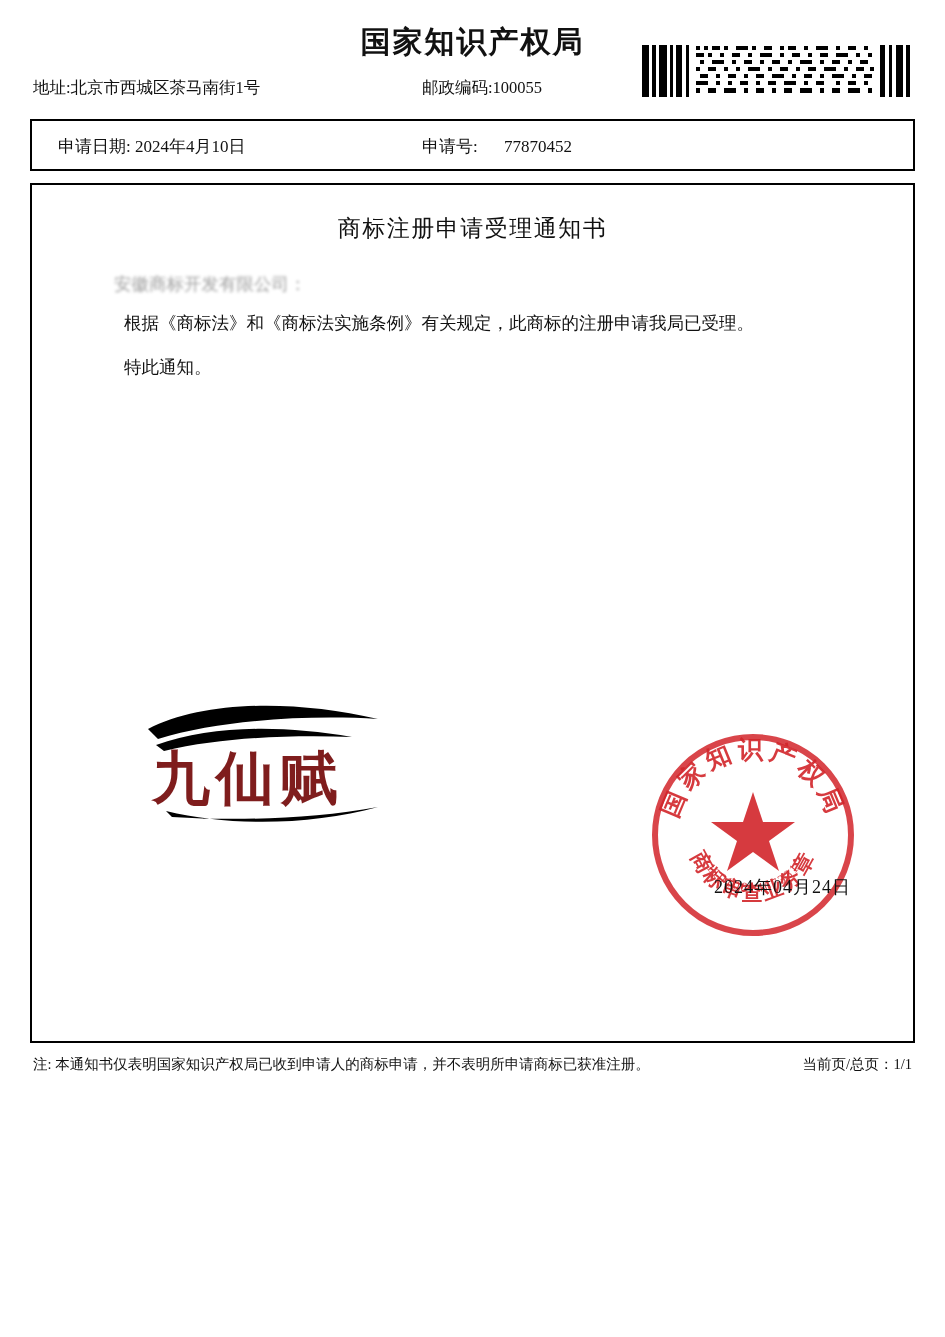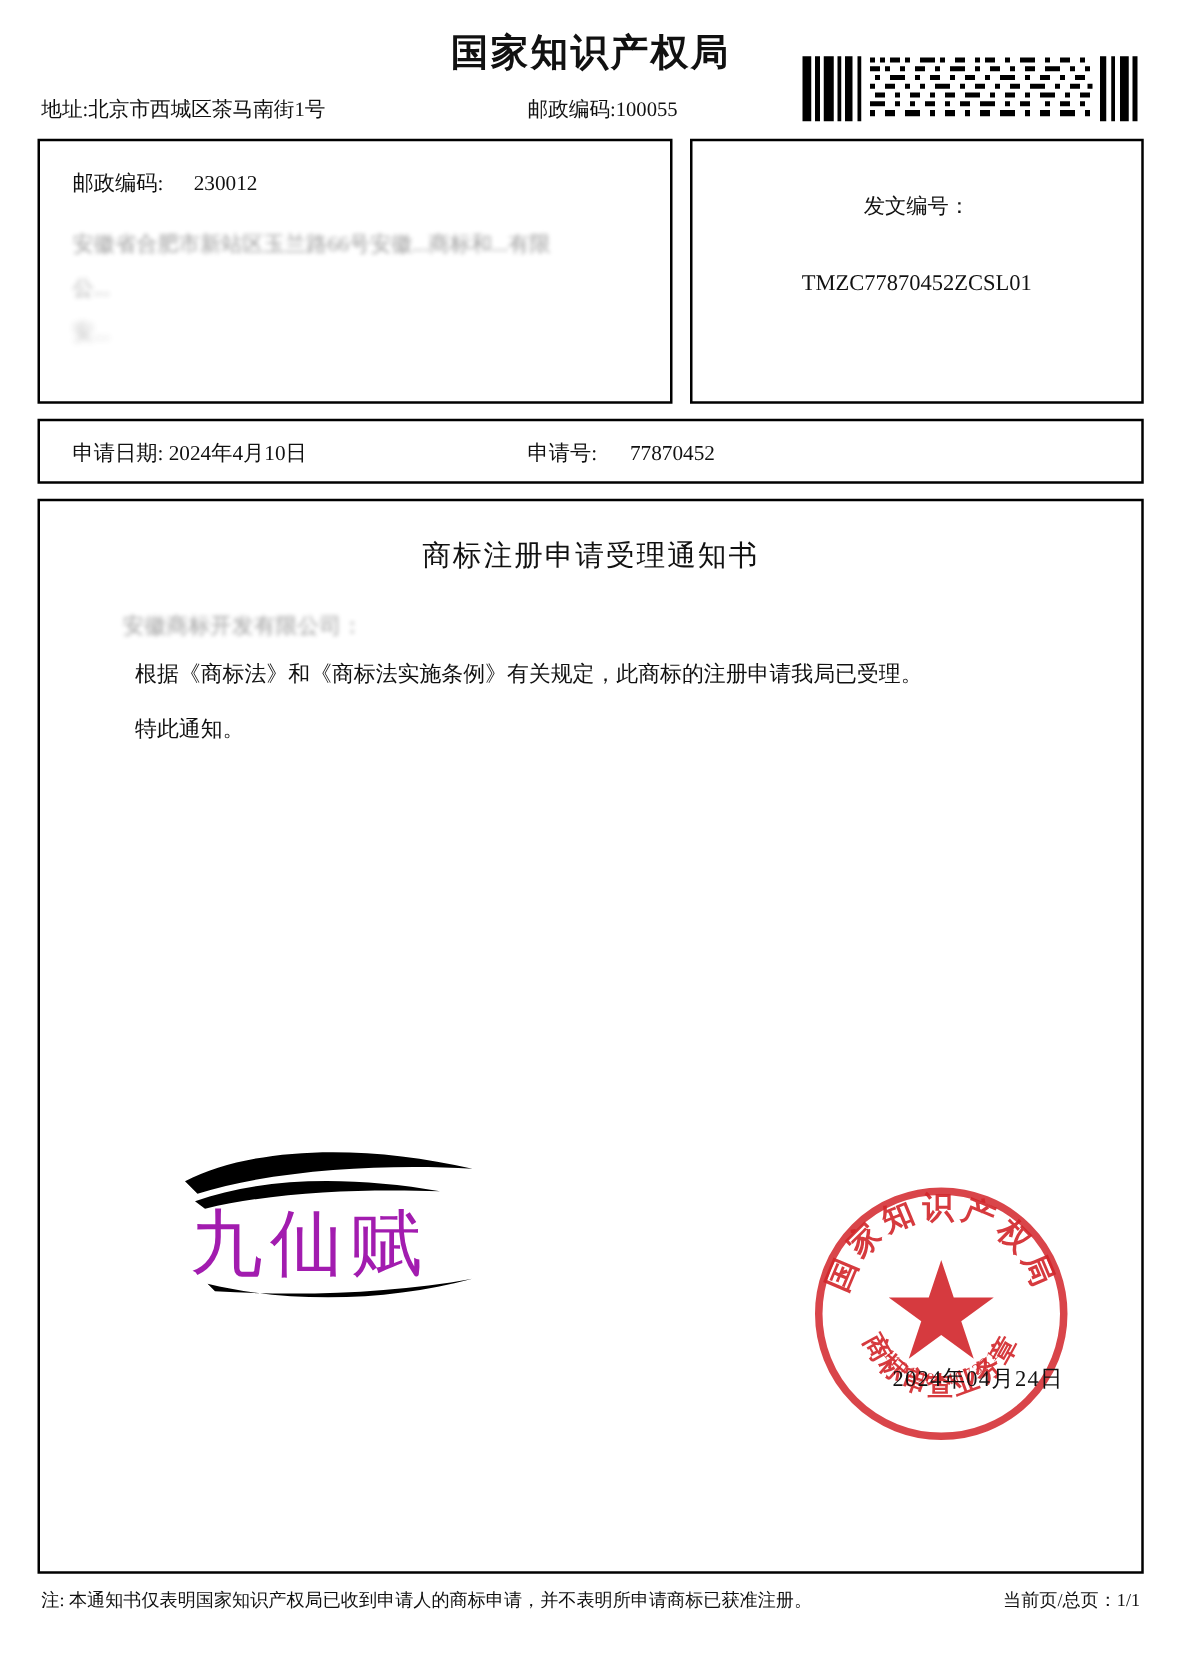--- a/index.html
+++ b/index.html
@@ -132,21 +132,21 @@
   }
   .date-row .apply-no-val { margin-left: 22px; }
 
   
   .body-box {
     border: 2.5px solid #000;
     box-sizing: border-box;
     margin-top: 12px;
     height: 860px;
     position: relative;
-    padding: 28px 40px;
+    padding: 28px 56px;
   }
   .body-title {
     text-align: center;
     font-size: 23px;
     letter-spacing: 1.5px;
     margin-bottom: 28px;
   }
   .addressee {
     font-size: 17.5px;
     filter: blur(1.7px);
@@ -165,23 +165,23 @@
   .logo-area {
     position: absolute;
     left: 110px;
     top: 500px;
     width: 260px;
     height: 150px;
   }
   .logo-text {
     font-family: "DejaVu Serif", "Liberation Serif", serif;
     font-size: 58px;
-    font-weight: normal;
+    font-weight: bold;
     letter-spacing: 6px;
-    color: #a21caf;
+    color: #7f1d1d;
     position: absolute;
     left: 10px;
     top: 55px;
   }
   .logo-swoosh { position: absolute; left: 0; top: 0; }
 
   
   .seal {
     position: absolute;
     right: 55px;
@@ -326,36 +326,20 @@
             <rect x="160" y="47" width="12" height="5"></rect>
             <rect x="180" y="47" width="4" height="5"></rect>
           <rect x="192" y="47" width="8" height="5"></rect>
             <rect x="208" y="47" width="12" height="5"></rect>
             <rect x="228" y="47" width="4" height="5"></rect>
         </g>
       </svg>
     </div>
   </div>
 
-  <div class="boxes-row">
-    <div class="box box-left">
-      <div class="field-line">
-        <span class="field-label">邮政编码:</span>
-        <span class="field-value">230012</span>
-      </div>
-      <div class="redacted-line">安徽省合肥市新站区玉兰路66号安徽...商标和...有限</div>
-      <div class="redacted-line l2">公...</div>
-      <div class="redacted-line l3">安...</div>
-    </div>
-
-    <div class="box box-right">
-      <div class="doc-no-label">发文编号：</div>
-      <div class="doc-no-value">TMZC77870452ZCSL01</div>
-    </div>
-  </div>
 
   <div class="date-row">
     <div class="apply-date">
       <span>申请日期:</span>
       <span>2024年4月10日</span>
     </div>
     <div class="apply-no">
       <span>申请号:</span>
       <span class="apply-no-val">77870452</span>
     </div>

